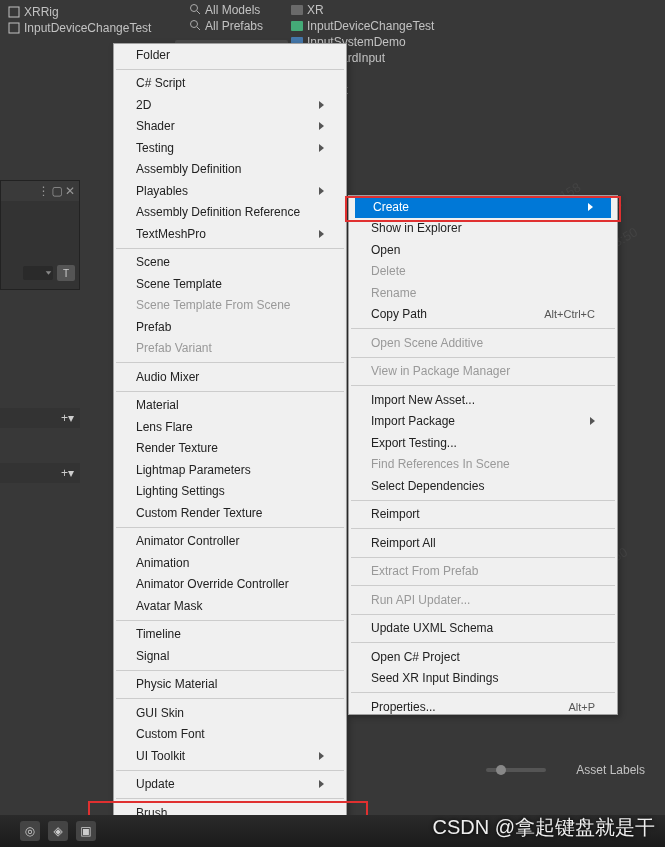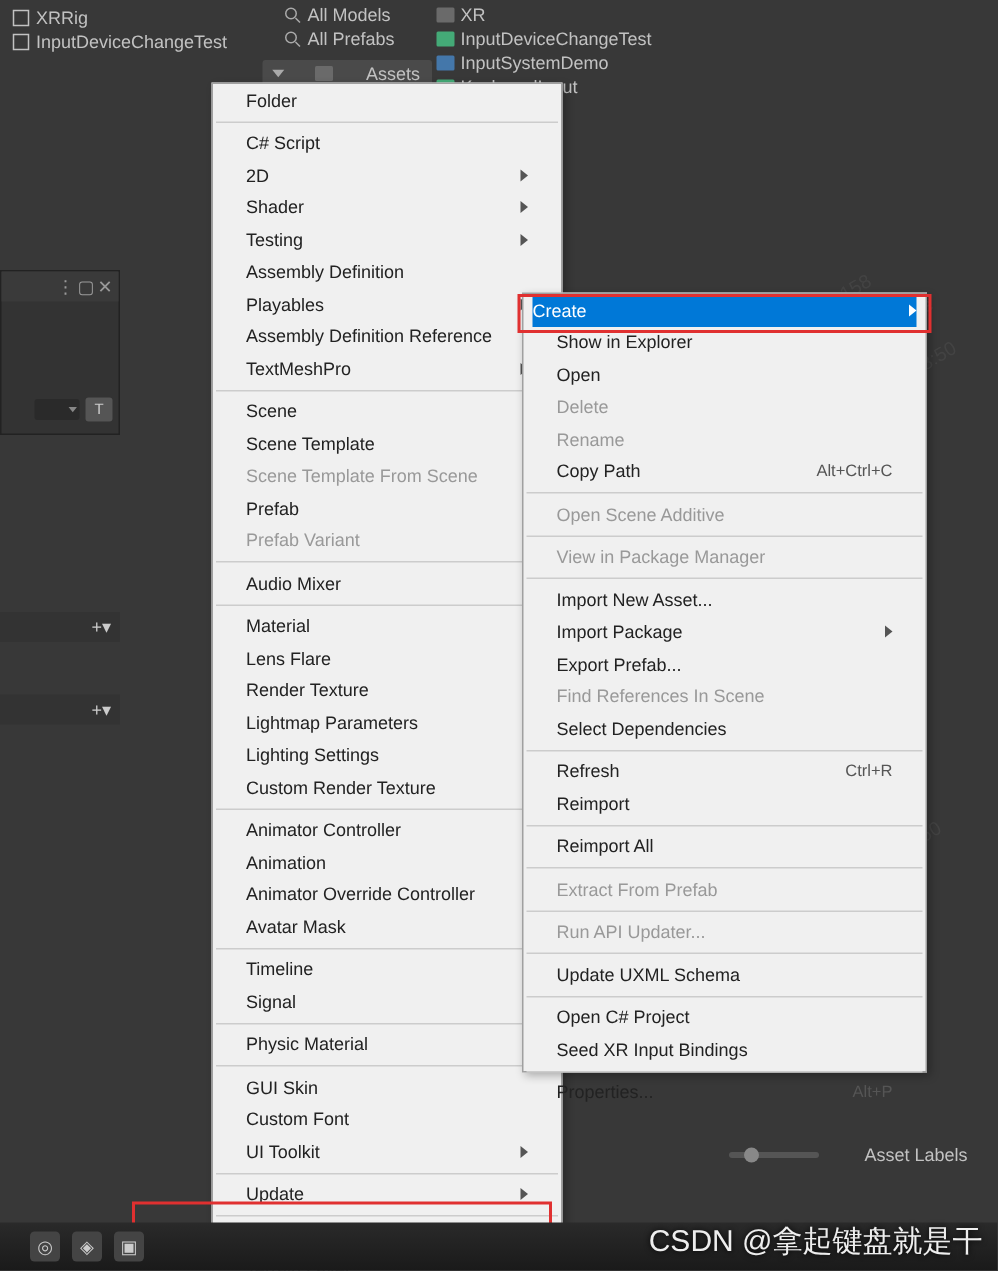--- a/index.html
+++ b/index.html
@@ -5,43 +5,43 @@
 * { margin: 0; padding: 0; box-sizing: border-box; font-family: "Segoe UI", Arial, sans-serif; font-size: 12px; }
 body { width: 665px; height: 847px; background: #383838; overflow: hidden; position: relative; }
 
 .dark-bg { position: absolute; inset: 0; background: #383838; }
 
 .hierarchy { position: absolute; top: 0; left: 0; width: 180px; color: #c2c2c2; padding: 4px 8px; text-align: center; }
 .hierarchy-item { display: flex; align-items: center; gap: 4px; padding: 1px 0; }
 .cube-icon { width: 12px; height: 12px; }
 
 .top-panel { position: absolute; top: 0; left: 185px; width: 100px; color: #c2c2c2; padding: 2px 0; }
-.search-row { display: flex; align-items: center; gap: 4px; padding: 1px 4px; }
+.search-row { display: flex; gap: 4px; padding: 1px 4px; }
 
 .project { position: absolute; top: 0; left: 285px; color: #c2c2c2; padding: 2px 0; }
 .proj-item { display: flex; align-items: center; gap: 4px; padding: 1px 6px; }
 
 .assets-row { position: absolute; top: 40px; left: 175px; display: flex; align-items: center; gap: 22px; background: #4a4a4a; padding: 2px 8px; color: #c2c2c2; border-radius: 2px; }
 .triangle { width: 0; height: 0; border-top: 4px solid transparent; border-bottom: 4px solid transparent; border-left: 5px solid #aaa; }
 .triangle.down { transform: rotate(90deg); }
 .folder-ico { width: 12px; height: 10px; background: #6a6a6a; border-radius: 1px; }
 
 .small-panel { position: absolute; top: 180px; left: 0; width: 80px; height: 110px; background: #333; border: 1px solid #222; }
 .panel-header { height: 20px; background: #3a3a3a; display: flex; justify-content: flex-end; align-items: center; padding: 0 4px; color: #999; gap: 2px; }
 .panel-body-row { display: flex; justify-content: flex-end; padding: 4px; gap: 4px; align-items: center; }
 .letter-box { width: 18px; height: 16px; background: #555; color: #ccc; display: flex; align-items: center; justify-content: center; border-radius: 2px; font-size: 10px; }
 
 .plus-row { position: absolute; left: 0; width: 80px; height: 20px; background: #333; display: flex; justify-content: flex-end; align-items: center; padding: 0 6px; color: #ccc; }
 
 .context-menu { position: absolute; background: #f0f0f0; border: 1px solid #a0a0a0; box-shadow: 2px 2px 6px rgba(0,0,0,0.3); color: #222; }
-.menu-left { top: 55px; left: 113px; width: 234px; height: 776px; margin-left: 28px; }
+.menu-left { top: 43px; left: 113px; width: 234px; height: 776px; }
 .menu-right { top: 195px; left: 348px; width: 270px; height: 520px; }
 
 .m-item { display: flex; align-items: center; justify-content: space-between; padding: 3px 22px 3px 22px; height: 21.5px; cursor: default; }
-.m-item.sel { background: #0078d7; color: #fff; border-radius: 0; margin: 0 6px; padding: 3px 0; }
+.m-item.sel { background: #0078d7; color: #fff; border-radius: 0; margin: 0 6px; padding: 3px 18px; }
 .m-item.dis { color: #999; }
 .sep { height: 1px; background: #ccc; margin: 3px 2px; }
 .arrow { width: 0; height: 0; border-top: 4px solid transparent; border-bottom: 4px solid transparent; border-left: 5px solid #555; }
 .shortcut { color: #555; font-size: 11px; }
 
 .red-box { position: absolute; border: 2px solid #e03030; pointer-events: none; }
 
 .bottom-labels { position: absolute; bottom: 70px; right: 20px; color: #c2c2c2; display: flex; align-items: center; gap: 30px; }
 .slider-track { width: 60px; height: 4px; background: #555; position: relative; border-radius: 2px; }
 .slider-thumb { width: 10px; height: 10px; background: #888; border-radius: 50%; position: absolute; top: -3px; left: 10px; }
@@ -321,33 +321,29 @@
     </div>
     <div class="sep"></div>
     <div class="m-item">
       <span>Import New Asset...</span>
     </div>
     <div class="m-item">
       <span>Import Package</span>
       <span class="arrow"></span>
     </div>
     <div class="m-item">
-      <span>Export Prefab...</span>
+      <span>Export Testing...</span>
     </div>
     <div class="m-item dis">
       <span>Find References In Scene</span>
     </div>
     <div class="m-item">
       <span>Select Dependencies</span>
     </div>
     <div class="sep"></div>
-    <div class="m-item">
-      <span>Refresh</span>
-      <span class="shortcut">Ctrl+R</span>
-    </div>
     <div class="m-item">
       <span>Reimport</span>
     </div>
     <div class="sep"></div>
     <div class="m-item">
       <span>Reimport All</span>
     </div>
     <div class="sep"></div>
     <div class="m-item dis">
       <span>Extract From Prefab</span>

